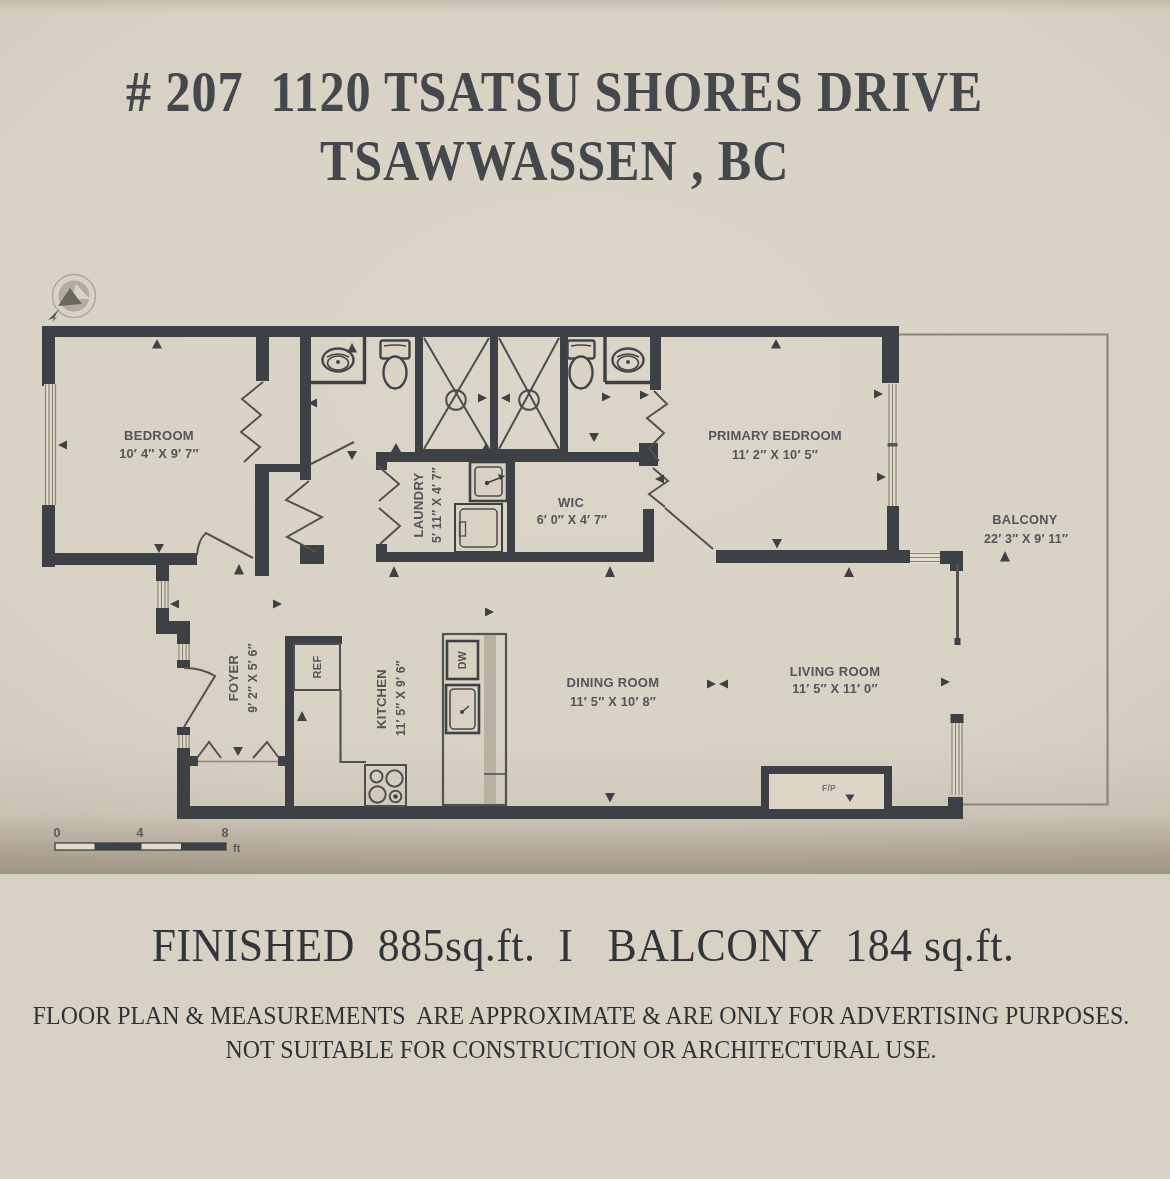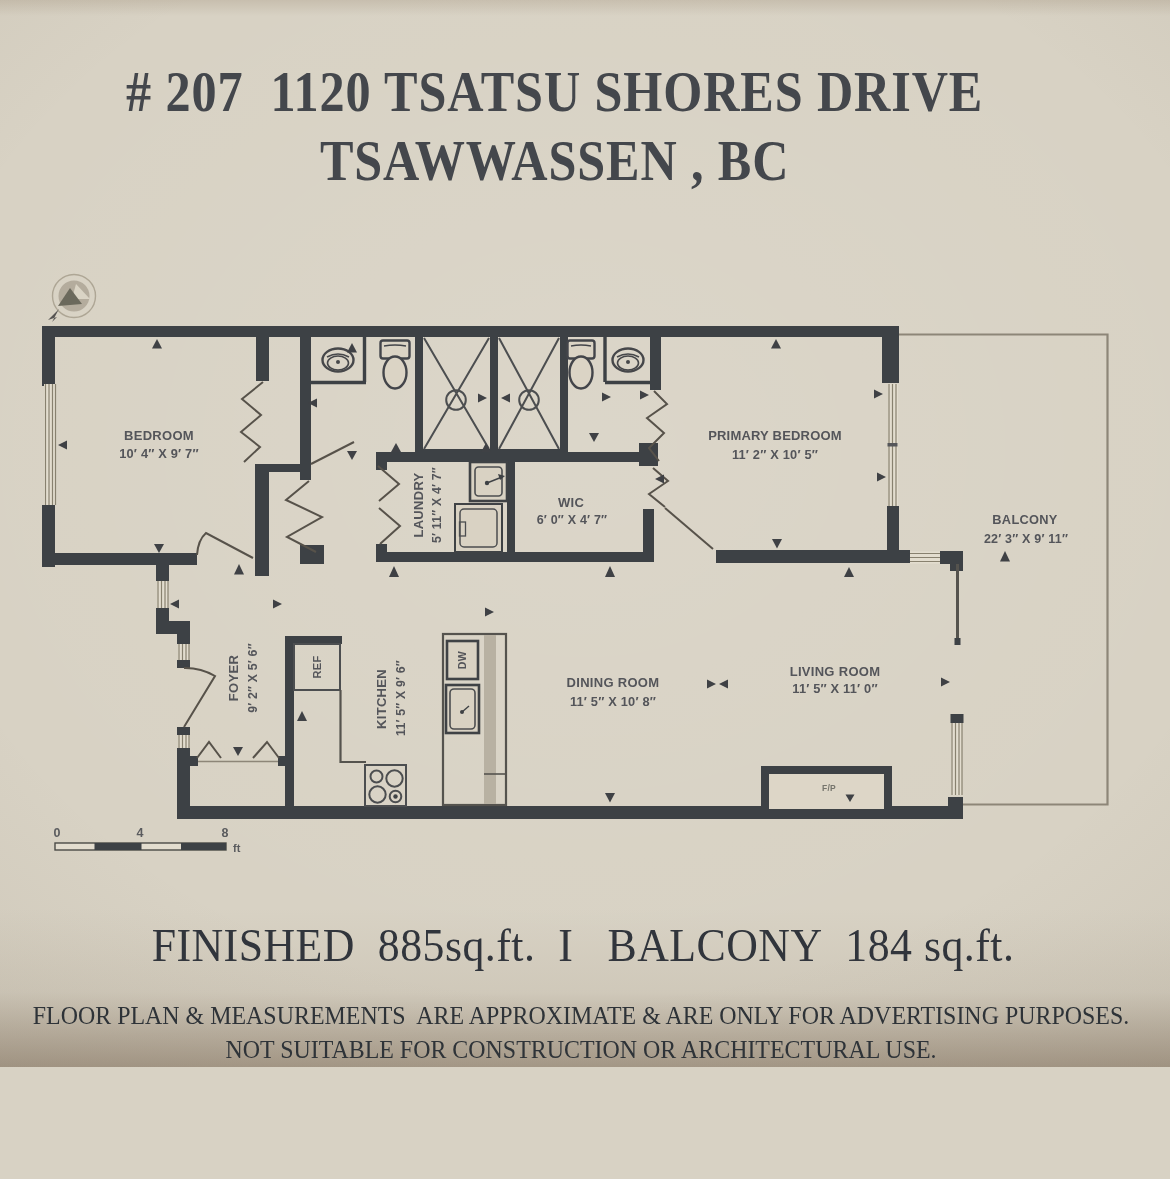--- a/index.html
+++ b/index.html
@@ -1,17 +1,17 @@
 <!DOCTYPE html>
 <html><head>
 <meta charset="utf-8">
 <style>
   html,body{margin:0;padding:0;}
   body{width:1170px;height:1179px;overflow:hidden;background:#d8d2c4;font-family:"Liberation Sans",sans-serif;}
-  #page{position:relative;width:1170px;height:1067px;
+  #page{position:relative;width:1170px;height:874px;
     background:
       linear-gradient(to bottom, rgba(140,120,95,0.22) 0%, rgba(140,120,95,0.0) 1.5%, rgba(0,0,0,0) 85%, rgba(95,75,52,0.07) 93%, rgba(88,66,44,0.40) 100%),
       radial-gradient(ellipse 95% 85% at 50% 42%, rgba(255,255,255,0.09) 0%, rgba(0,0,0,0) 60%, rgba(80,65,45,0.10) 100%),
       #d8d2c4;
   }
   #title{position:absolute;left:0;top:57px;width:1110px;text-align:center;color:#44474c;font-family:"Liberation Serif",serif;font-weight:bold;font-size:57px;letter-spacing:1px;line-height:69px;transform:scaleX(0.881);transform-origin:552px 0;}
   #fin{position:absolute;left:0;top:919px;width:1166px;text-align:center;color:#31353c;font-family:"Liberation Serif",serif;font-size:46px;letter-spacing:0.5px;transform:scaleX(0.952);transform-origin:583px 0;}
   #disc{position:absolute;left:-115px;top:999px;width:1400px;text-align:center;color:#2e3338;font-family:"Liberation Serif",serif;font-size:26px;line-height:34px;white-space:nowrap;transform:scaleX(0.92);transform-origin:650px 0;}
 </style>
 </head>

